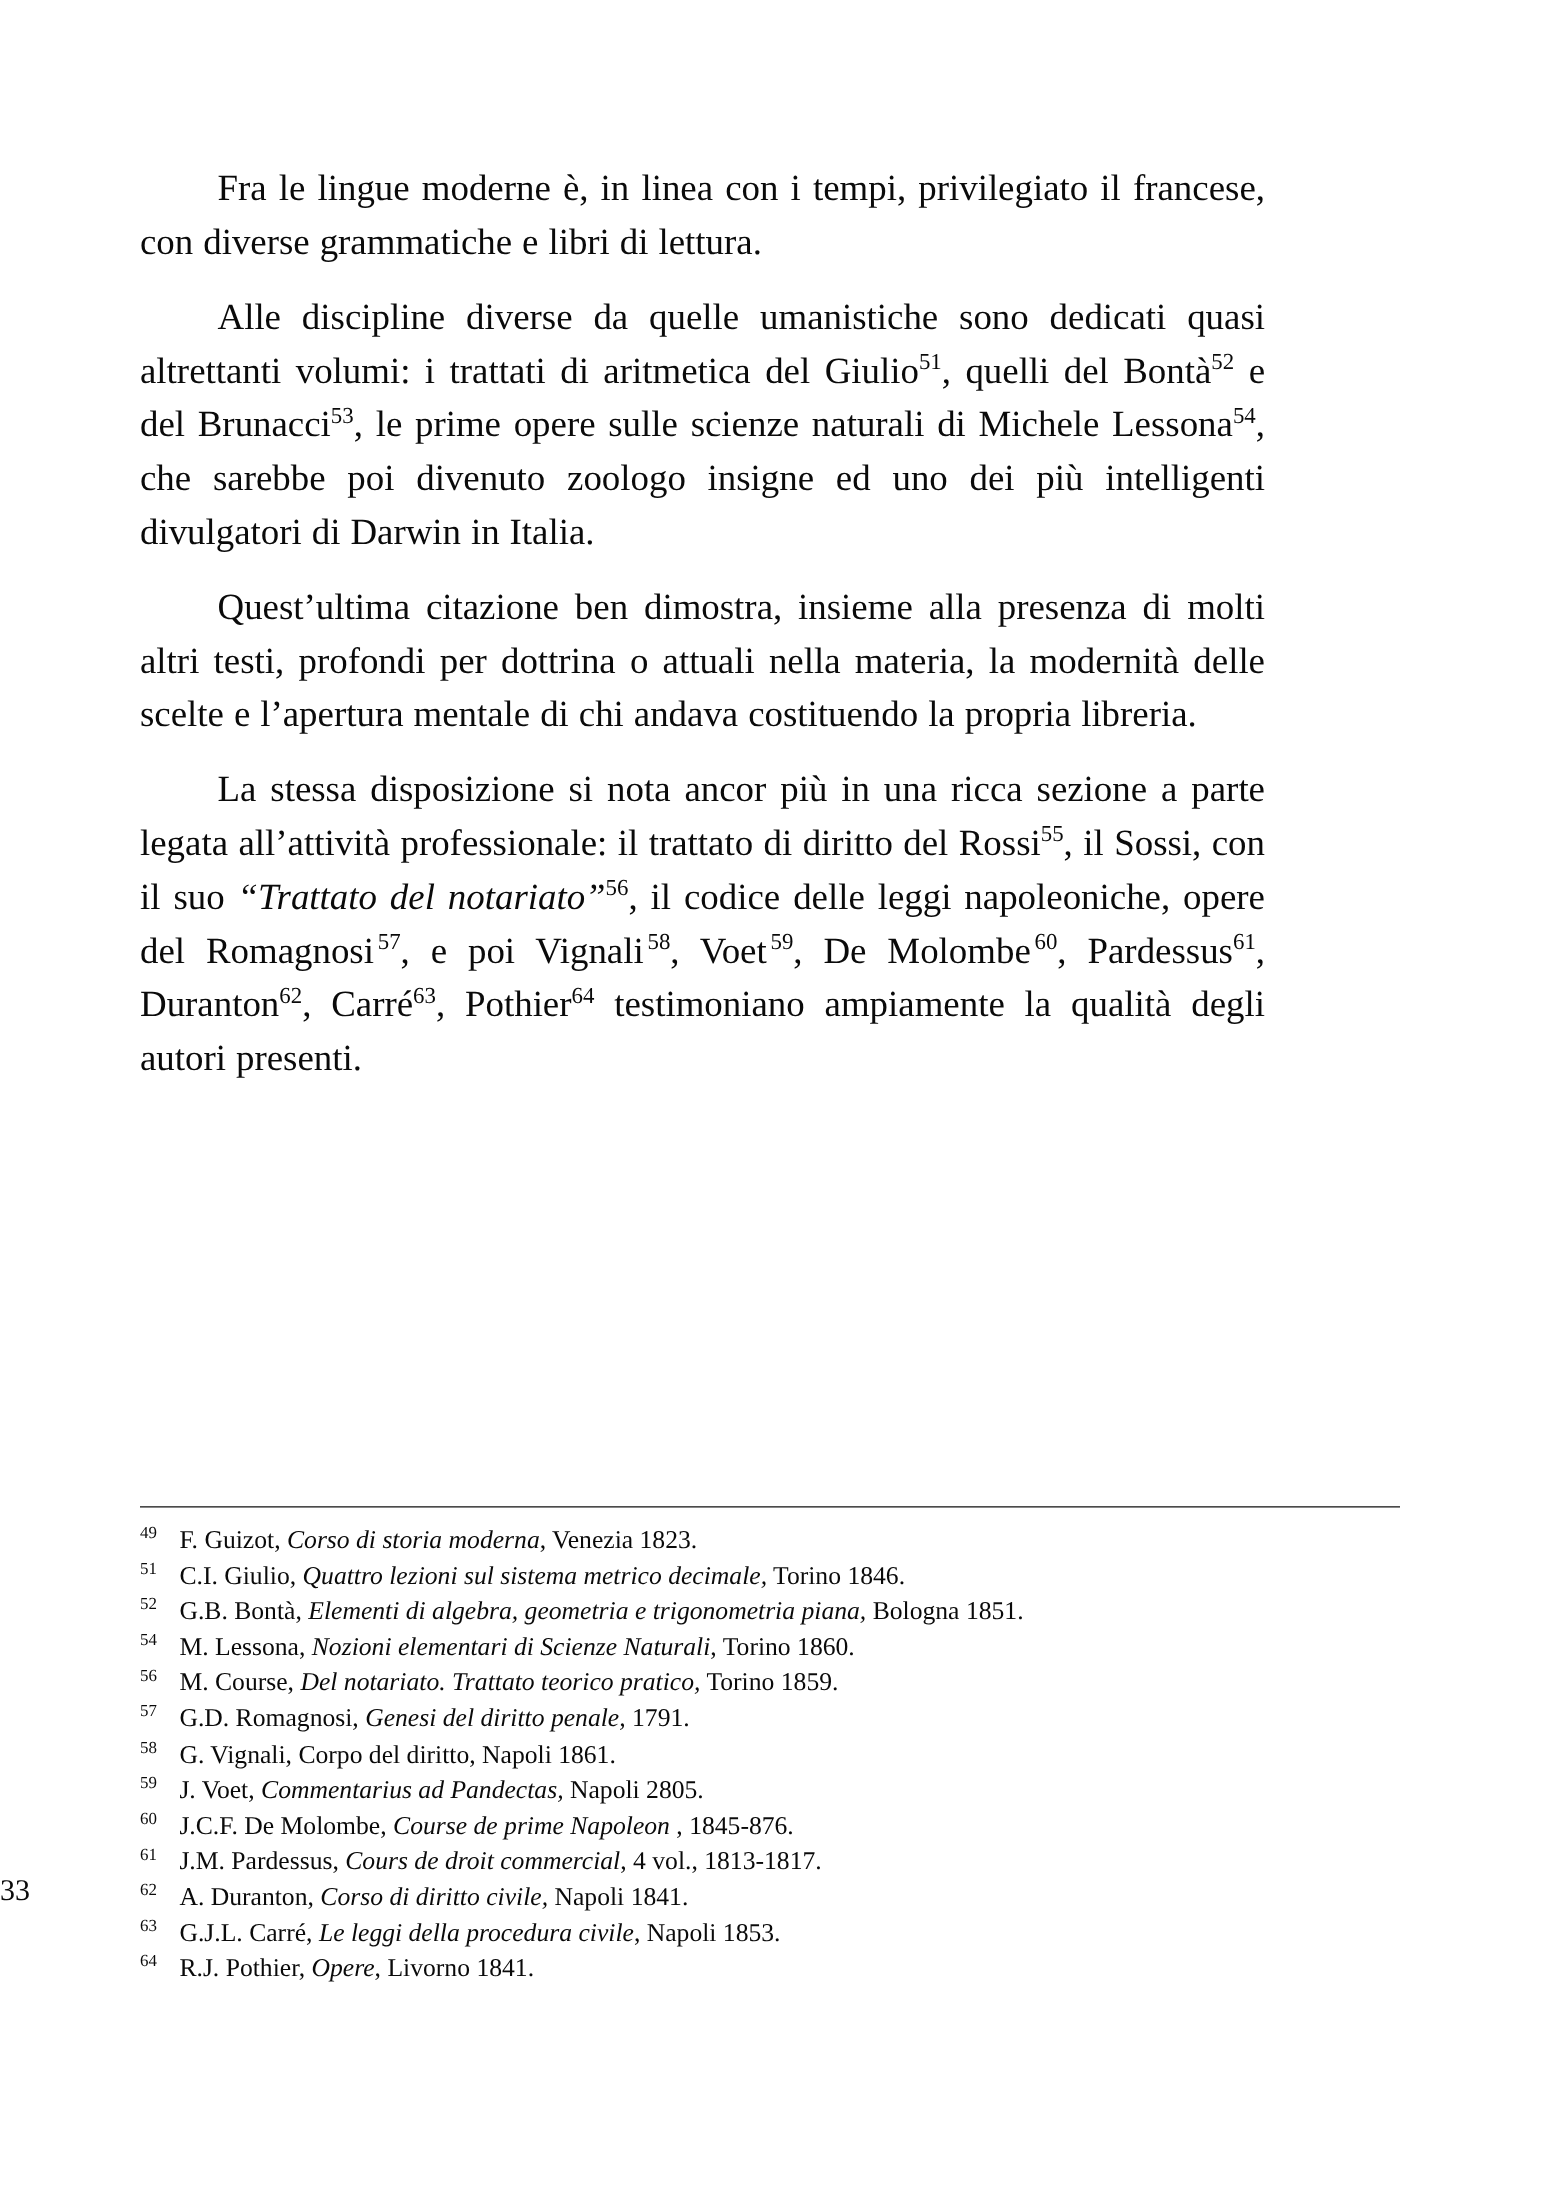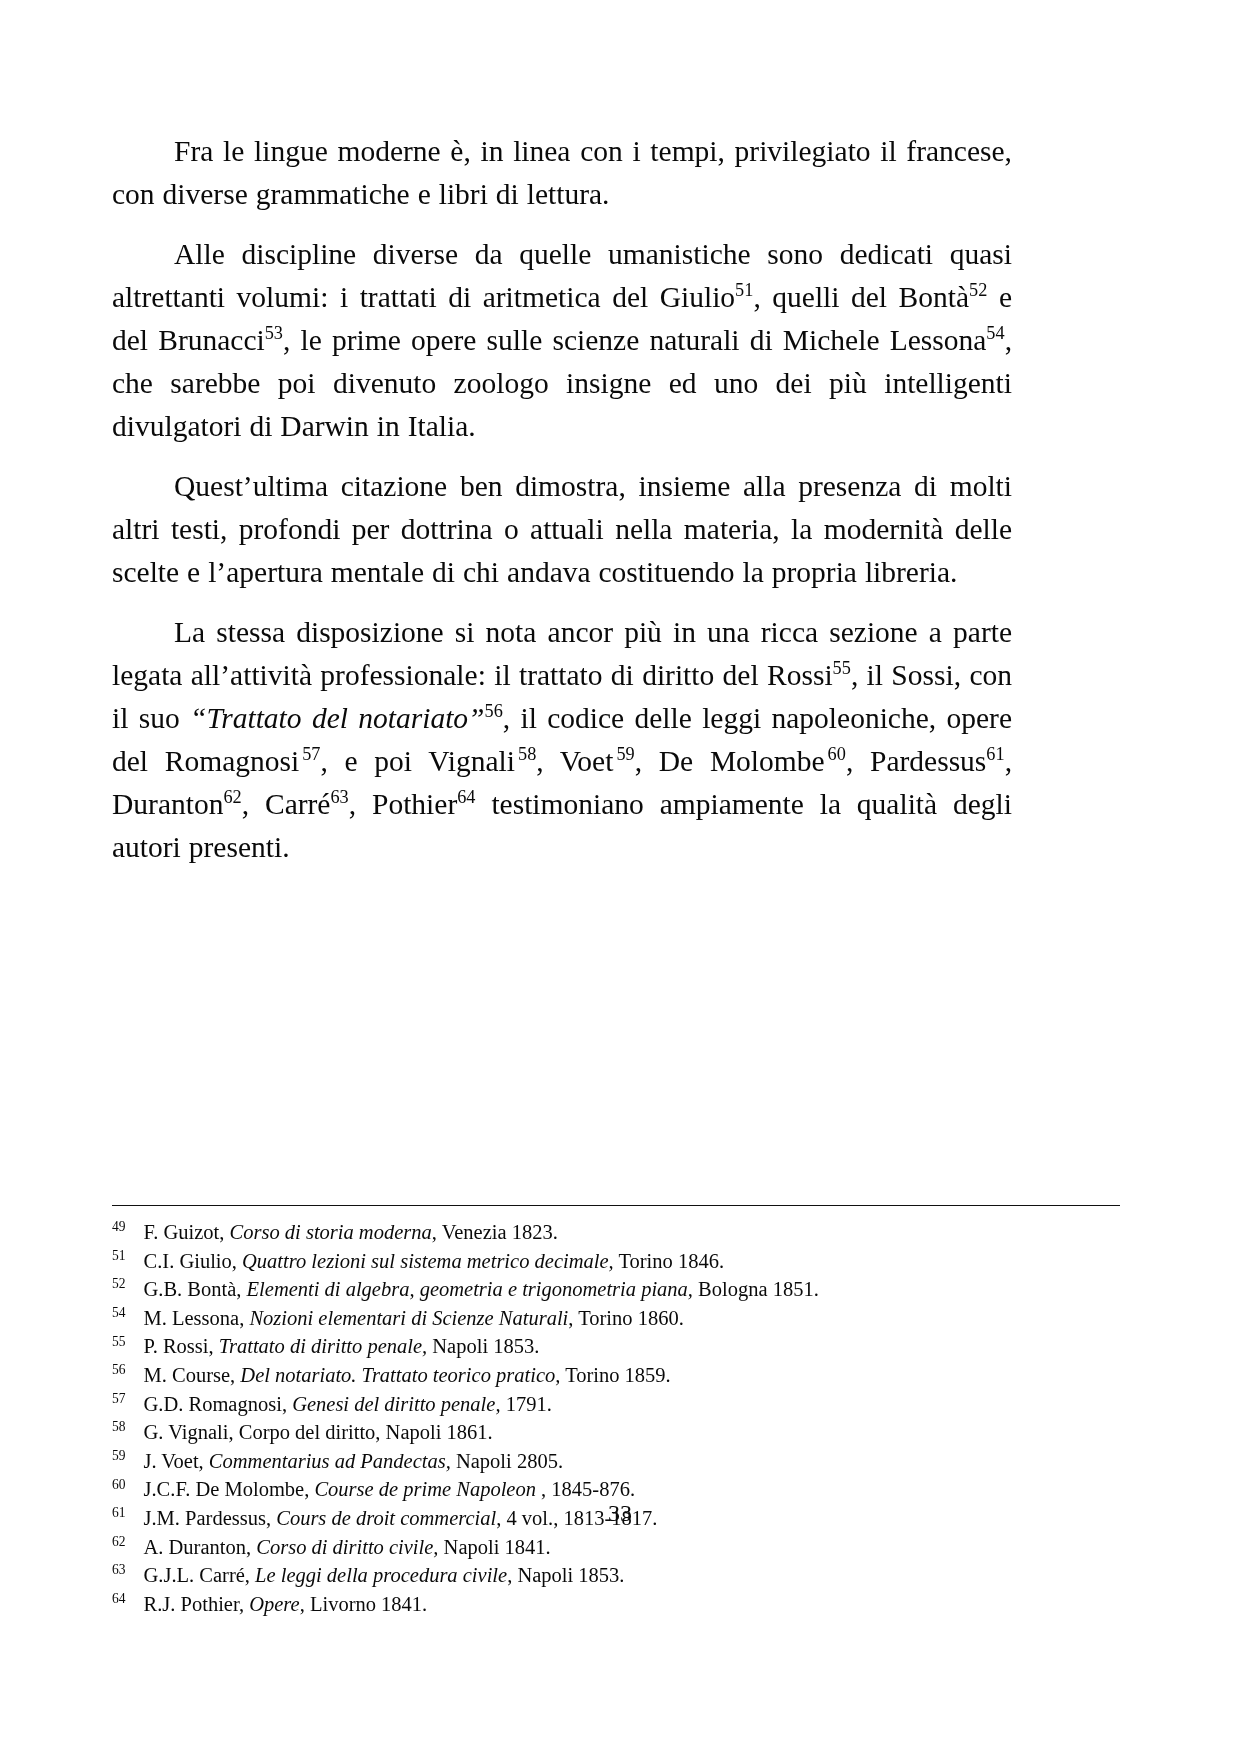--- a/index.html
+++ b/index.html
@@ -76,21 +76,20 @@
     vertical-align: super;
     line-height: 0;
     margin-right: 18px;
   }
 
   .page-number {
     position: absolute;
     left: 0;
     right: 0;
     top: 1498px;
-    text-align: center;
     font-size: 24px;
     line-height: 30px;
   }
 </style>
 </head>
 <body>
 
 <div class="page">
 
   <div class="body-block">
@@ -100,21 +99,20 @@
       <p class="para"><span>La stessa disposizione si nota ancor più in una ricca sezione a parte legata all’attività professionale: il trattato di diritto del Rossi</span><sup class="fn">55</sup><span>, il Sossi, con il suo </span><span class="it">“Trattato del notariato”</span><sup class="fn">56</sup><span>, il codice delle leggi napoleoniche, opere del Romagnosi</span><sup class="fn spaced">57</sup><span>, e poi Vignali</span><sup class="fn spaced">58</sup><span>, Voet</span><sup class="fn spaced">59</sup><span>, De Molombe</span><sup class="fn spaced">60</sup><span>, Pardessus</span><sup class="fn">61</sup><span>, Duranton</span><sup class="fn">62</sup><span>, Carré</span><sup class="fn">63</sup><span>, Pothier</span><sup class="fn">64</sup><span> testimoniano ampiamente la qualità degli autori presenti.</span></p>
     </div>
 
   <div class="fn-rule"></div>
 
   <div class="footnotes">
       <div class="fn-item"><sup>49</sup><span>F. Guizot, </span><span class="it">Corso di storia moderna</span><span>, Venezia 1823.</span></div>
       <div class="fn-item"><sup>51</sup><span>C.I. Giulio, </span><span class="it">Quattro lezioni sul sistema metrico decimale,</span><span> Torino 1846.</span></div>
       <div class="fn-item"><sup>52</sup><span>G.B. Bontà, </span><span class="it">Elementi di algebra, geometria e trigonometria piana,</span><span> Bologna 1851.</span></div>
       <div class="fn-item"><sup>54</sup><span>M. Lessona, </span><span class="it">Nozioni elementari di Scienze Naturali</span><span>, Torino 1860.</span></div>
-      <div class="fn-item"><sup>55</sup><span>P. Rossi, </span><span class="it">Trattato di diritto penale,</span><span> Napoli 1853.</span></div>
       <div class="fn-item"><sup>56</sup><span>M. Course, </span><span class="it">Del notariato. Trattato teorico pratico,</span><span> Torino 1859.</span></div>
       <div class="fn-item"><sup>57</sup><span>G.D. Romagnosi, </span><span class="it">Genesi del diritto penale,</span><span> 1791.</span></div>
       <div class="fn-item"><sup>58</sup><span>G. Vignali, Corpo del diritto, Napoli 1861.</span></div>
       <div class="fn-item"><sup>59</sup><span>J. Voet, </span><span class="it">Commentarius ad Pandectas,</span><span> Napoli 2805.</span></div>
       <div class="fn-item"><sup>60</sup><span>J.C.F. De Molombe, </span><span class="it">Course de prime Napoleon</span><span> , 1845-876.</span></div>
       <div class="fn-item"><sup>61</sup><span>J.M. Pardessus, </span><span class="it">Cours de droit commercial</span><span>, 4 vol., 1813-1817.</span></div>
       <div class="fn-item"><sup>62</sup><span>A. Duranton, </span><span class="it">Corso di diritto civile,</span><span> Napoli 1841.</span></div>
       <div class="fn-item"><sup>63</sup><span>G.J.L. Carré, </span><span class="it">Le leggi della procedura civile</span><span>, Napoli 1853.</span></div>
       <div class="fn-item"><sup>64</sup><span>R.J. Pothier, </span><span class="it">Opere</span><span>, Livorno 1841.</span></div>
     </div>

